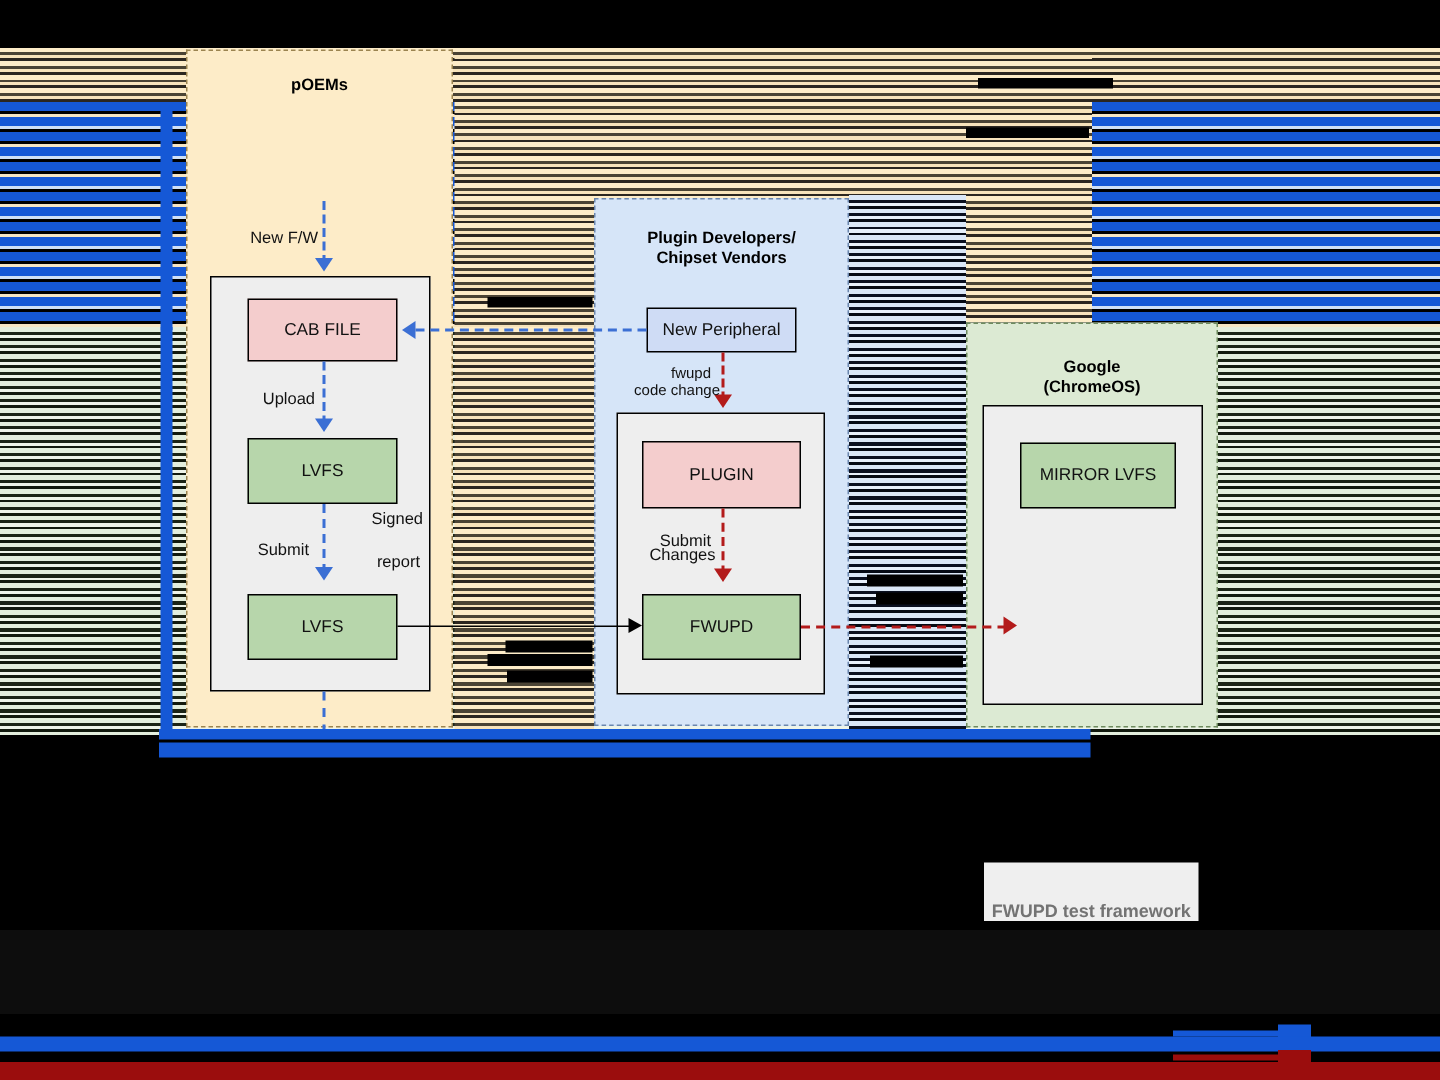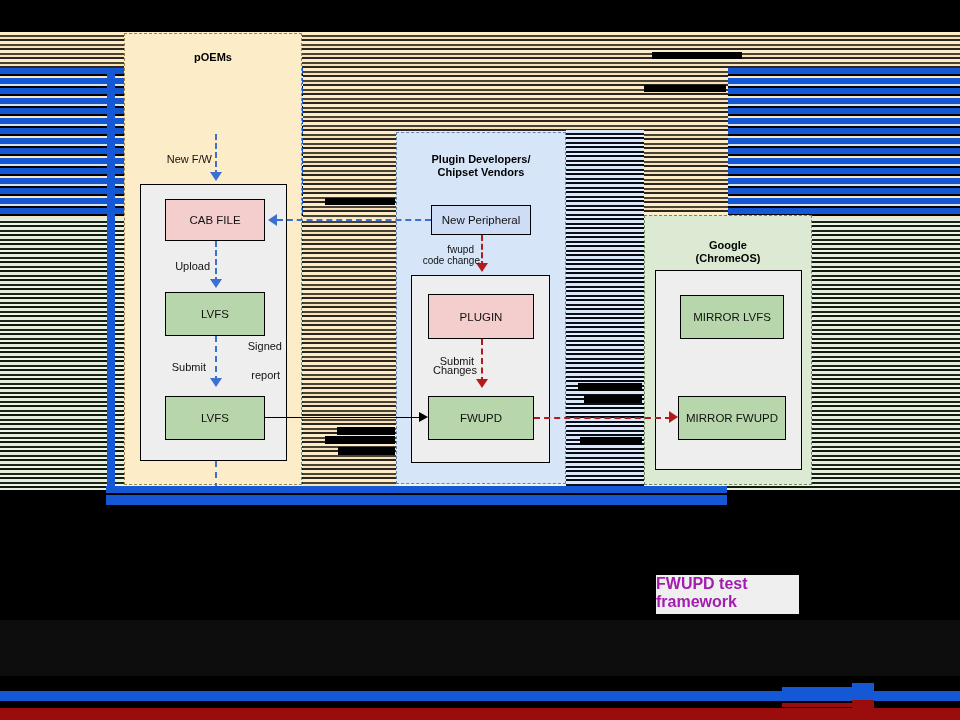--- a/index.html
+++ b/index.html
@@ -68,22 +68,22 @@
   .arrow-h-red{position:absolute;height:0;border-top:2px dashed #b31b1b;}
   .solid-arrow-h{position:absolute;height:0;border-top:1.5px solid #000;}
 
   .head-down{position:absolute;width:0;height:0;border-left:6px solid transparent;border-right:6px solid transparent;border-top:9px solid #3b6fd4;}
   .head-down-red{position:absolute;width:0;height:0;border-left:6px solid transparent;border-right:6px solid transparent;border-top:9px solid #b31b1b;}
   .head-left{position:absolute;width:0;height:0;border-top:6px solid transparent;border-bottom:6px solid transparent;border-right:9px solid #3b6fd4;}
   .head-right-red{position:absolute;width:0;height:0;border-top:6px solid transparent;border-bottom:6px solid transparent;border-left:9px solid #b31b1b;}
   .head-right-black{position:absolute;width:0;height:0;border-top:5px solid transparent;border-bottom:5px solid transparent;border-left:9px solid #000;}
 
   .caption-box{
-    position:absolute;background:#efefef;display:flex;align-items:flex-start;justify-content:center;
-    font-size:16px;font-weight:bold;color:#a21caf;
+    position:absolute;background:#efefef;display:flex;align-items:flex-end;justify-content:center;
+    font-size:12px;font-weight:bold;color:#737373;
   }
   .redact{position:absolute;background:#000;}
 </style>
 </head>
 <body>
 
 <div id="stage">
 
   <div class="scan solid-black" style="left:0;top:0;width:960px;height:32px;"></div>
   <div class="scan scan-cream" style="left:0;top:32px;width:960px;height:36px;"></div>
@@ -190,23 +190,20 @@
     <span>FWUPD</span>
   </div>
 
   <div class="arrow-h-red" style="left:534px;top:417px;width:137px;"></div>
   <div class="head-right-red" style="left:669px;top:411px;"></div>
 
   <div class="node n-green" style="left:680px;top:295px;width:104px;height:44px;">
     <span>MIRROR LVFS</span>
   </div>
 
-  <div class="node n-green" style="left:678px;top:396px;width:108px;height:44px;">
-    <span>MIRROR FWUPD</span>
-  </div>
 
   <div class="scan solid-blue" style="left:106px;top:486px;width:621px;height:7px;"></div>
   <div class="scan solid-blue" style="left:106px;top:495px;width:621px;height:10px;"></div>
 
   <div class="caption-box" style="left:656px;top:575px;width:143px;height:39px;">
     <span>FWUPD test framework</span>
   </div>
 
   <div class="scan solid-blue" style="left:782px;top:687px;width:78px;height:4px;"></div>
   <div class="scan solid-blue" style="left:852px;top:683px;width:22px;height:14px;"></div>

